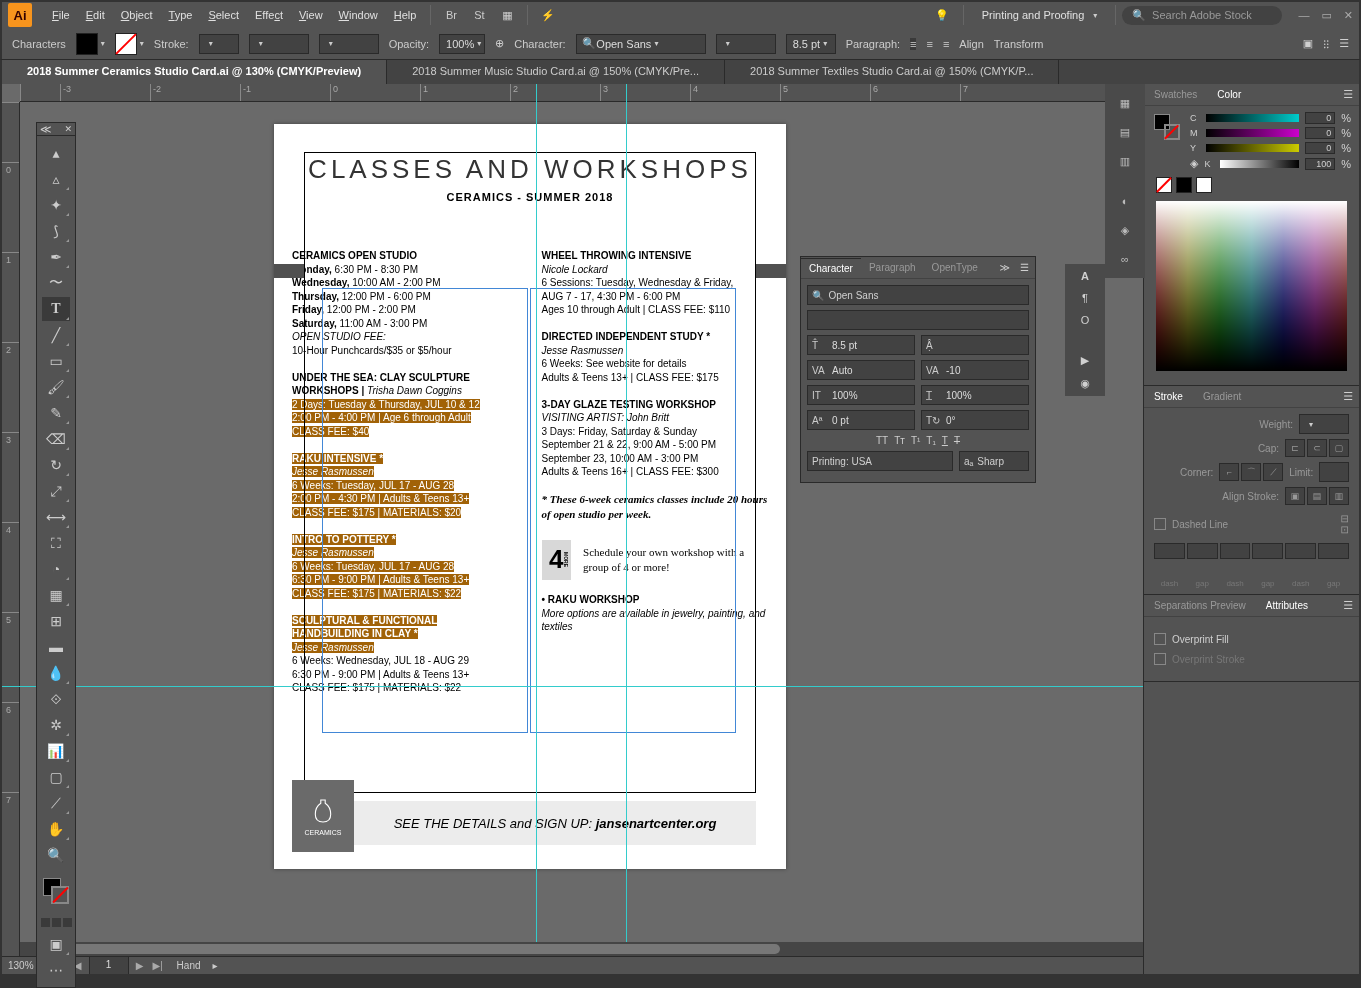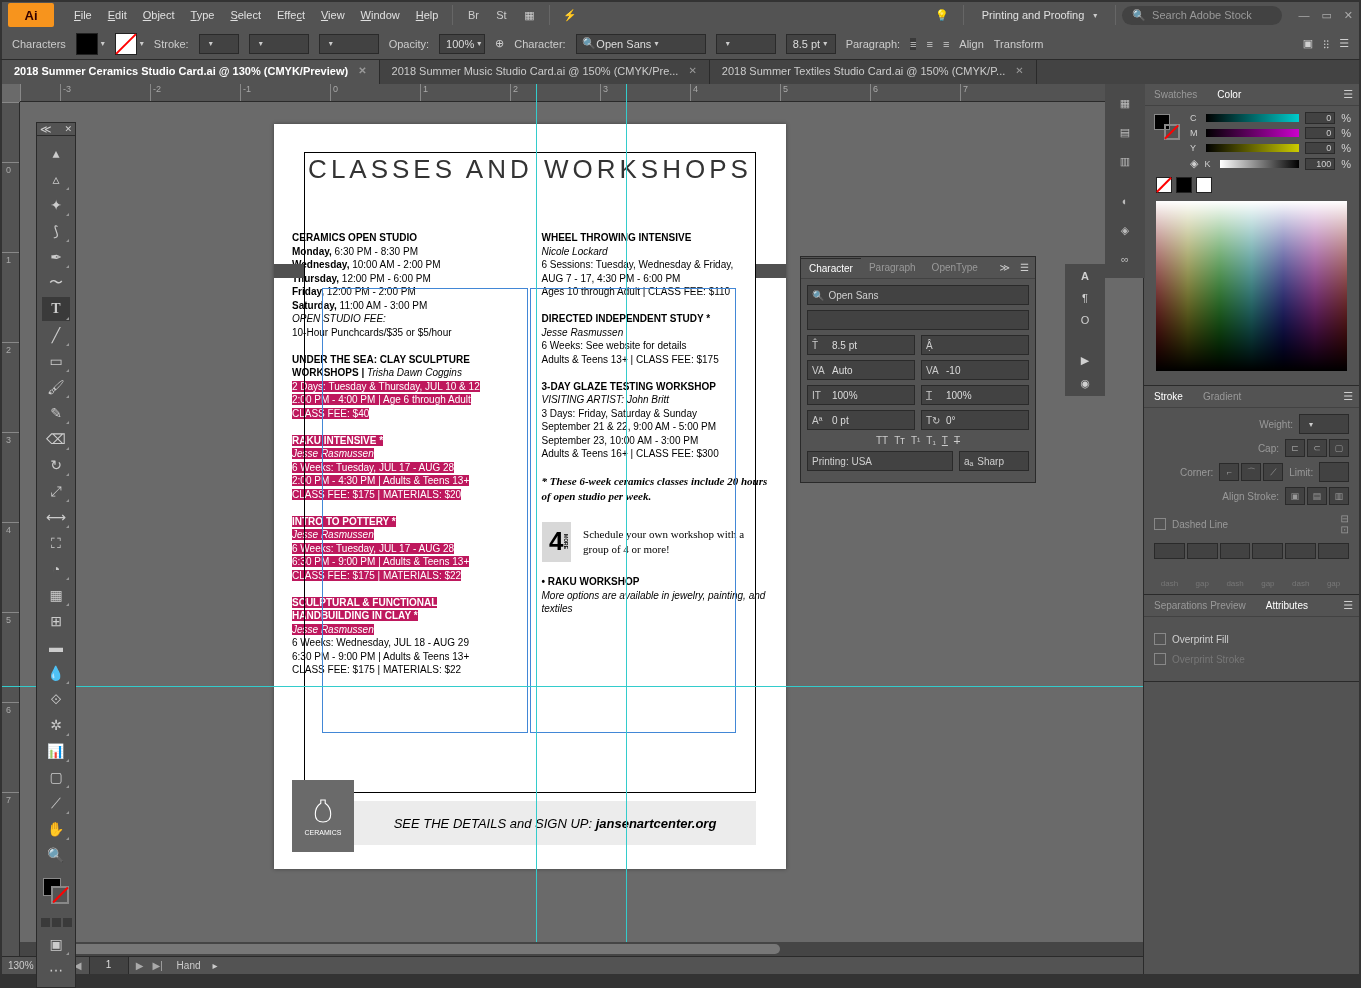--- a/index.html
+++ b/index.html
@@ -1,20 +1,20 @@
 <!DOCTYPE html>
 <html><head>
 <meta charset="utf-8">
 <style>
 * { margin: 0; padding: 0; box-sizing: border-box; font-family: Arial, sans-serif; }
 body { background: #4a4a4a; color: #d0d0d0; font-size: 11px; overflow: hidden; width: 1361px; height: 988px; position: relative; }
 
 
 .menubar { background: #535353; height: 28px; display: flex; align-items: center; padding: 0 6px; border-top: 2px solid #333; border-left: 2px solid #333; border-right: 2px solid #333; }
-.ai-logo { width: 46px; height: 24px; background: #f7941d; color: #330000; font-weight: bold; font-size: 13px; display: flex; align-items: center; justify-content: center; margin-right: 12px; border-radius: 2px; }
+.ai-logo { width: 24px; height: 24px; background: #f7941d; color: #330000; font-weight: bold; font-size: 13px; display: flex; align-items: center; justify-content: center; margin-right: 12px; border-radius: 2px; }
 .menubar .menu { padding: 5px 8px; cursor: pointer; color: #e0e0e0; }
 .menubar .menu u { text-decoration: underline; }
 .menubar .spacer { flex: 1; }
 .menubar .iconbtn { width: 24px; height: 24px; display: inline-flex; align-items: center; justify-content: center; margin: 0 2px; color: #ccc; }
 .menubar .workspace { padding: 4px 12px; color: #e0e0e0; display: flex; align-items: center; gap: 6px; }
 .menubar .search { background: #424242; border-radius: 10px; padding: 3px 10px; width: 160px; color: #999; display: flex; align-items: center; gap: 6px; }
 .win-controls { display: flex; gap: 12px; margin-left: 16px; color: #aaa; }
 .divider { width: 1px; background: #666; height: 20px; margin: 0 6px; }
 
 
@@ -23,21 +23,21 @@
 .ctrl-swatch { width: 22px; height: 22px; border: 1px solid #222; display: inline-block; }
 .ctrl-swatch.black { background: #000; }
 .ctrl-swatch.nostroke { background: #fff; position: relative; }
 .ctrl-swatch.nostroke::after { content: ''; position: absolute; width: 140%; height: 2px; background: red; transform: rotate(-45deg); top: 48%; left: -20%; }
 .ctrl-input { background: #424242; border: 1px solid #2a2a2a; padding: 2px 6px; color: #ddd; height: 20px; }
 .dd { display: inline-flex; align-items: center; }
 .dd::after { content: '▾'; font-size: 8px; margin-left: 3px; color: #ccc; }
 
 
 .doctabs { background: #434343; height: 24px; display: flex; align-items: stretch; border-left: 2px solid #333; border-right: 2px solid #333; }
-.doctab { padding: 5px 12px; color: #ccc; font-size: 11px; border-right: 1px solid #2a2a2a; display: flex; align-items: flex-start; gap: 10px; }
+.doctab { padding: 5px 25px; color: #ccc; font-size: 11px; border-right: 1px solid #2a2a2a; display: flex; align-items: flex-end; gap: 10px; flex-direction: column; }
 .doctab.active { background: #535353; color: #fff; font-weight: bold; }
 .doctab .x { color: #999; font-size: 10px; }
 
 
 .main { display: flex; height: 890px; border-left: 2px solid #333; border-right: 2px solid #333; }
 
 
 .tools-wrap { position: absolute; left: 36px; top: 122px; width: 40px; z-index: 5; }
 .tools-header { background: #535353; height: 14px; border: 1px solid #2a2a2a; display: flex; align-items: center; justify-content: space-between; padding: 0 3px; }
 .tools { background: #535353; border: 1px solid #2a2a2a; border-top: none; display: flex; flex-direction: column; align-items: center; padding: 4px 0; }
@@ -66,21 +66,21 @@
 .art { font-family: Georgia, serif; color: #000; }
 .frame { position: absolute; left: 30px; top: 28px; right: 30px; bottom: 76px; border: 1px solid #000; }
 .title { text-align: center; font-size: 26px; letter-spacing: 4px; padding-top: 30px; font-family: Arial; color: #333; }
 .subtitle { text-align: center; font-size: 11px; font-weight: bold; letter-spacing: 1px; margin-top: 6px; }
 .bar-l { position: absolute; left: 0; top: 140px; width: 30px; height: 14px; background: #505050; }
 .bar-r { position: absolute; right: 0; top: 140px; width: 30px; height: 14px; background: #505050; }
 .cols { display: flex; padding: 10px 18px 0; gap: 23px; font-size: 10px; line-height: 1.35; font-family: Arial; }
 .col { flex: 1; }
 .textframe { border: 1px solid #4287d6; position: absolute; left: 48px; top: 164px; width: 206px; height: 445px; pointer-events: none; }
 .textframe2 { border: 1px solid #4287d6; position: absolute; right: 50px; top: 164px; width: 206px; height: 445px; pointer-events: none; }
-.hl { background: #be185d; color: #fff; display: inline; }
+.hl { background: #a16207; color: #fff; display: inline; }
 .schedule { font-style: italic; font-weight: bold; font-family: Georgia; font-size: 11px; }
 .morebox { display: flex; gap: 12px; margin-top: 18px; align-items: center; }
 .morebox .four { background: #d8d8d8; width: 40px; height: 40px; display: flex; align-items: center; justify-content: center; font-size: 26px; font-weight: bold; position: relative; }
 .morebox .four::after { content: 'MORE'; position: absolute; font-size: 5px; letter-spacing: 0; writing-mode: vertical-rl; right: 2px; }
 .footer { position: absolute; left: 30px; right: 30px; bottom: 24px; height: 44px; background: #ececec; display: flex; align-items: center; font-style: italic; font-family: Georgia; font-size: 13px; }
 .footer .badge { width: 62px; height: 72px; background: #6a6a6a; margin-top: -14px; margin-left: -12px; display: flex; flex-direction: column; align-items: center; justify-content: center; color: #fff; font-size: 7px; font-style: normal; gap: 4px; }
 .footer .badge svg { width: 22px; height: 28px; }
 .footer .txt { flex: 1; text-align: center; }
 .footer .txt strong { font-weight: bold; }
 
@@ -258,20 +258,21 @@
         <span>5</span>
         <span>6</span>
         <span>7</span>
     </div>
 
     <div class="artboard art">
       <div class="frame"></div>
       <div class="bar-l"></div>
         <div class="bar-r"></div>
       <div class="title">CLASSES AND WORKSHOPS</div>
+      <div class="subtitle">CERAMICS - SUMMER 2018</div>
       <div class="textframe"></div>
       <div class="textframe2"></div>
 
       <div class="cols" style="margin-top:36px">
         <div class="col">
           <strong>CERAMICS OPEN STUDIO</strong><br>
           <strong>Monday, </strong><span>6:30 PM - 8:30 PM</span><br>
           <strong>Wednesday, </strong><span>10:00 AM - 2:00 PM</span><br>
           <strong>Thursday, </strong><span>12:00 PM - 6:00 PM</span><br>
           <strong>Friday, </strong><span>12:00 PM - 2:00 PM</span><br>

